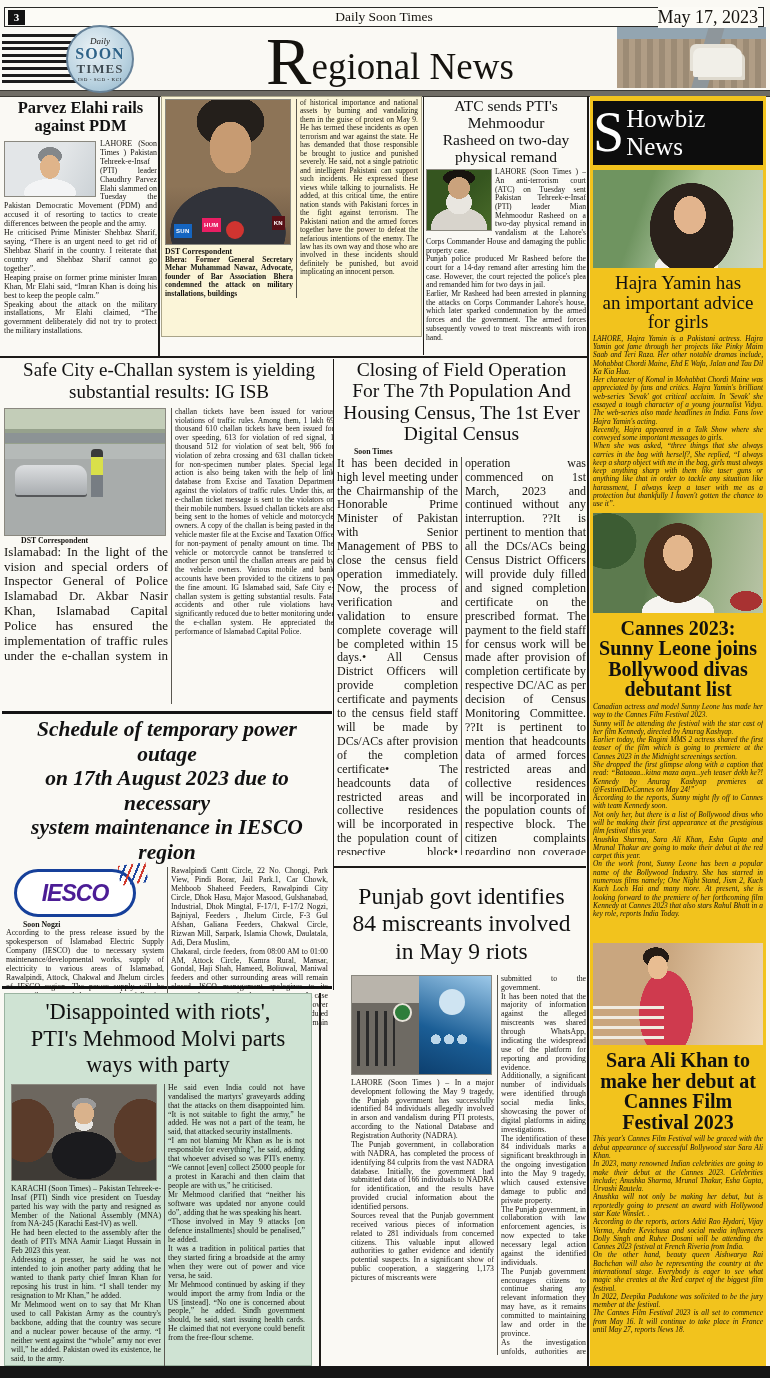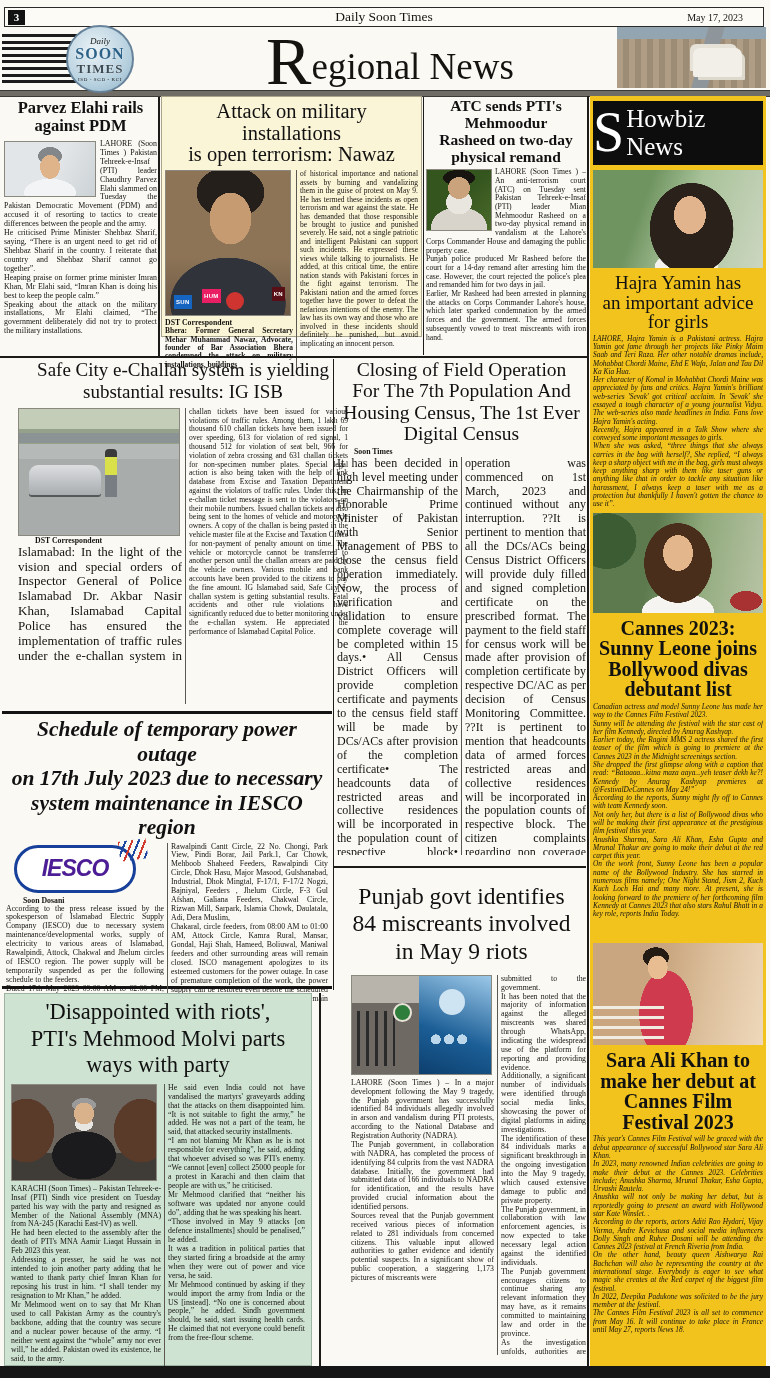--- a/index.html
+++ b/index.html
@@ -15,21 +15,21 @@
   .hrule{position:absolute;height:2px;background:#1d1b18;}
   .photo{position:relative;overflow:hidden;}
   .bordered{border:1px solid #8a887f;}
 
   
   .header-bar{left:4px;top:7px;width:760px;height:20px;border:1px solid #2a2a28;background:#fcfbf6;
               display:flex;align-items:center;position:absolute;}
   .pgnum{display:inline-block;background:#121212;color:#fff;font-weight:bold;width:17px;height:15px;
          line-height:15px;text-align:center;margin-left:3px;font-size:11px;}
   .hdr-title{position:absolute;left:0;right:0;text-align:center;font-size:13.5px;}
-  .hdr-date{margin-left:auto;margin-right:20px;font-size:10px;z-index:1;background:#fcfbf6;text-align:right;}
+  .hdr-date{margin-left:auto;margin-right:5px;font-size:18px;z-index:1;background:#fcfbf6;text-align:right;}
 
   
   .stripes{left:2px;top:34px;width:113px;height:53px;
            background:repeating-linear-gradient(to bottom,#1c1c1c 0 3px,transparent 3px 6.6px);}
   .logo{left:66px;top:25px;width:68px;height:68px;border-radius:50%;z-index:3;
         background:radial-gradient(circle at 40% 35%,#eaf2f6,#b9d2e0 60%,#8fb3c8);
         border:2px solid #67839a;display:flex;flex-direction:column;align-items:center;justify-content:center;text-align:center;}
   .logo-top{font-style:italic;font-size:9px;color:#1c1c1c;}
   .logo-main{font-size:16px;font-weight:bold;color:#2d6288;letter-spacing:1px;line-height:1;text-shadow:0 0 1px #fff;}
   .logo-sub{font-size:13px;font-weight:bold;color:#3c4a53;letter-spacing:1px;line-height:1.1;text-shadow:0 0 1px #fff;}
@@ -74,21 +74,21 @@
        padding:4px 2px;line-height:1;letter-spacing:.3px;}
   .mic-sun{left:8px;bottom:6px;background:#1565c0;}
   .mic-hum{left:36px;bottom:12px;background:#e91e63;}
   .mic-kn{right:5px;bottom:14px;background:#581016;}
   .naw-byline{font-weight:bold;font-size:7.8px;margin-top:2px;}
   .naw-caption{font-weight:bold;font-size:7.5px;line-height:1.12;text-align:justify;}
   .naw-body{flex:1;font-size:7.5px;line-height:1.13;height:184px;}
 
   
   .art-atc{left:426px;top:97px;width:160px;height:259px;}
-  .atc-hl{font-size:15.5px;font-weight:bold;line-height:1.1;margin-bottom:3px;}
+  .atc-hl{font-size:15.5px;font-weight:normal;line-height:1.1;margin-bottom:3px;}
   .photo-atc{float:left;width:66px;height:62px;margin:1px 3px 1px 0;
     background:
       radial-gradient(ellipse 11px 11px at 50% 30%,#caa27c 0 99%,transparent 100%),
       radial-gradient(ellipse 16px 8px at 50% 13%,#18140f 0 99%,transparent 100%),
       radial-gradient(ellipse 13px 12px at 50% 54%,#e9e6e0 0 99%,transparent 100%),
       radial-gradient(ellipse 28px 20px at 50% 95%,#d8d4cc 0 99%,transparent 100%),
       linear-gradient(135deg,#35551f 0 50%,#4a6b2a 100%);}
   .atc-body{font-size:7.7px;line-height:1.13;height:190px;}
 
   
@@ -123,21 +123,21 @@
   .photo-sara{width:170px;height:102px;margin-top:4px;
     background:
       radial-gradient(ellipse 10px 12px at 38% 24%,#e8bd92 0 99%,transparent 100%),
       radial-gradient(ellipse 13px 10px at 37% 14%,#241b15 0 99%,transparent 100%),
       radial-gradient(ellipse 27px 44px at 43% 70%,#cf3a4e 0 99%,transparent 100%),
       linear-gradient(100deg,#c9a67f 0 40%,#dfc3a0 70%,#eed8bb 100%);}
   .photo-sara::before{content:"";position:absolute;left:0;bottom:0;width:42%;height:38%;
       background:repeating-linear-gradient(180deg,#f0ece2 0 3px,rgba(240,236,226,0) 3px 10px);}
 
   
-  .art-safecity{left:18px;top:359px;width:330px;height:349px;}
+  .art-safecity{left:4px;top:359px;width:330px;height:349px;}
   .sc-hl{font-size:19px;font-weight:400;line-height:1.18;margin-bottom:4px;}
   .sc-row{display:flex;}
   .sc-col1{width:164px;flex:0 0 164px;}
   .photo-safecity{width:162px;height:128px;border:1px solid #8a887f;
       background:linear-gradient(180deg,#c3cdb8 0 16%,#96a18c 16% 28%,#b5bab8 28% 40%,#a8acab 40% 100%);}
   .photo-safecity::before{content:"";position:absolute;top:24px;left:0;right:0;height:10px;background:#8c9395;}
   .sc-car{position:absolute;left:10px;top:56px;width:72px;height:30px;border-radius:9px 11px 3px 3px;
       background:linear-gradient(180deg,#dcdee0,#a9adb0);box-shadow:0 2px 0 #56585a;}
   .sc-cop{position:absolute;left:86px;top:40px;width:12px;height:48px;border-radius:4px 4px 0 0;
       background:linear-gradient(180deg,#3a3a3a 0 16%,#d9e04a 16% 55%,#777d83 55% 100%);}
@@ -239,22 +239,20 @@
     <h2 class="hl parvez-hl">Parvez Elahi rails
 against PDM</h2>
     <div class="jbody parvez-body"><div class="photo bordered photo-parvez"></div><span>LAHORE (Soon Times ) Pakistan Tehreek-e-Insaf (PTI) leader Chaudhry Parvez Elahi slammed on Tuesday the Pakistan Democratic Movement (PDM) and accused it of resorting to tactics to create differences between the people and the army.
 He criticised Prime Minister Shehbaz Sharif, saying, “There is an urgent need to get rid of Shehbaz Sharif in the country. I reiterate that country and Shehbaz Sharif cannot go together”.
 Heaping praise on former prime minister Imran Khan, Mr Elahi said, “Imran Khan is doing his best to keep the people calm.”
 Speaking about the attack on the military installations, Mr Elahi claimed, “The government deliberately did not try to protect the military installations.</span></div>
   </div>
   <div class="vrule" style="left:158px;top:97px;height:260px;"></div>
 
   <div class="abs art-nawaz">
-    <h1 class="hl nawaz-hl">Attack on military installations
-is open terrorism: Nawaz</h1>
     <div class="naw-row">
       <div class="naw-left">
         <div class="photo bordered photo-nawaz">
             <span class="mic mic-sun">SUN</span>
             <span class="mic mic-hum">HUM</span>
             <span class="mic mic-kn">KN</span>
           </div>
         <div class="naw-byline">DST Correspondent</div>
         <div class="naw-caption">Bhera: Former General Secretary Mehar Muhammad Nawaz, Advocate, founder of Bar Association Bhera condemned the attack on military installations, buildings</div>
       </div>
@@ -303,29 +301,29 @@
     <div class="byline">Soon Times</div>
     <div class="cen-row">
       <div class="jbody cen-col">It has been decided in high level meeting under the Chairmanship of the Honorable Prime Minister of Pakistan with Senior Management of PBS to close the census field operation immediately. Now, the process of verification and validation to ensure complete coverage will be completed within 15 days.• All Census District Officers will provide completion certificate and payments to the census field staff will be made by DCs/ACs after provision of the completion certificate• The headcounts data of restricted areas and collective residences will be incorporated in the population count of respective block• Demographers Committee will finalize its recommendations for consideration of CMC after analyzing census data by applying demographic techniques, keeping in view forensic audit reports of NADRA and SUPARCO• NADRA and SUPARCO will assist technically through forensic audit to Demographers Committee for verification of under and over reporting• Non coverage complaints at CSC and PBS Call Centers will be entertained subject to provision of NIC number and redressed till 30th May, 2023 ??It has been decided in high level meeting held under the Chairmanship of the Honourable Prime Minister of Pakistan, Mian Muhammad Shehbaz Sharif, with senior management of PBS to close the census field operation of 7th Population and Housing Census by 16th May, 2023. Now, process of verification and validation to ensure complete coverage will be completed in 15 days. It is great pleasure to share that field operation of the 1st ever Digital Population and Housing Census has been completed on 15th May, 2023. The census field</div>
       <div class="col-rule"></div>
       <div class="jbody cen-col">operation was commenced on 1st March, 2023 and continued without any interruption. ??It is pertinent to mention that all the DCs/ACs being Census District Officers will provide duly filled and signed completion certificate on the prescribed format. The payment to the field staff for census work will be made after provision of completion certificate by respective DC/AC as per decision of Census Monitoring Committee. ??It is pertinent to mention that headcounts data of armed forces restricted areas and collective residences will be incorporated in the population counts of respective block. The citizen complaints regarding non coverage will be entertained and redressed at CSC as well as PBS Call Centers (0800-57574) till 30th May, 2023 subject to provision of NIC number and requisite information. Simultaneously, the verification for quality assurance of the data will continue by using modernized technique called Computer Assisted Telephonic Interview (CATI) and the respected citizens are urged to extend cooperation with our team to verify their data through randomly generated calls through CATI. ??The committee of renowned demographers was constituted pursuant to the decision of Census Monitoring Committee (CMC) to analyze the census data for pointing out departures from the normal trends. NADRA and SUPARCO will assist technically through forensic audit to Demographers Committee for rectification of under and over reporting. The Committee of Demographers will finalize its recommendations for consideration of CMC after analyzing census data by applying demographic techniques, keeping in view forensic reports as well as ground realities.</div>
     </div>
   </div>
 
   <div class="abs art-iesco">
     <h1 class="hl iesco-hl">Schedule of temporary power outage
-on 17th July 2023 due to necessary
+on 17th August 2023 due to necessary
 system maintenance in IESCO region</h1>
     <div class="ie-row">
       <div class="ie-col1">
         <div class="iesco-logo">
             <span class="ie-logo-text">IESCO</span>
             <span class="ie-bolts"></span>
           </div>
-        <div class="byline">Soon Dosani</div>
+        <div class="byline">Soon Nogzi</div>
         <div class="jbody ie-body ie-body1">According to the press release issued by the spokesperson of Islamabad Electric Supply Company (IESCO) due to necessary system maintenance/developmental works, supply of electricity to various areas of Islamabad, Rawalpindi, Attock, Chakwal and Jhelum circles of IESCO region. The power supply will be temporarily suspended as per the following schedule to the feeders.
 Dated 17th May 2023 09:00 AM to 02:00 PM, Islamabad Circle, H-8, H-8/2, Shifa International, Highway, Iqbal Town, Zia Masjid, Service Road East Feeders,</div>
       </div>
       <div class="col-rule"></div>
       <div class="jbody ie-body ie-col2">Rawalpindi Cantt Circle, 22 No. Chongi, Park View, Pindi Borar, Jail Park.1, Car Chowk, Mehboob Shaheed Feeders, Rawalpindi City Circle, Dhok Hasu, Major Masood, Gulshanabad, Industrial, Dhok Mingtal, F-17/1, F-17/2 Nogzi, Bajniyal, Feeders , Jhelum Circle, F-3 Gul Afshan, Galiana Feeders, Chakwal Circle, Rizwan Mill, Sarpark, Islamia Chowk, Daulatala, Adi, Dera Muslim,
 Chakaral, circle feeders, from 08:00 AM to 01:00 AM, Attock Circle, Kamra Rural, Mansar, Gondal, Haji Shah, Hameed, Boliuwal, Maniwal feeders and other surrounding areas will remain closed. ISCO management apologizes to its esteemed customers for the power outage. In case of premature completion of the work, the power supply can be restored even before the scheduled schedule and the surrounding power will remain off.</div>
     </div>
   </div>
 
   <div class="hrule" style="left:333px;top:866px;width:253px;"></div>

